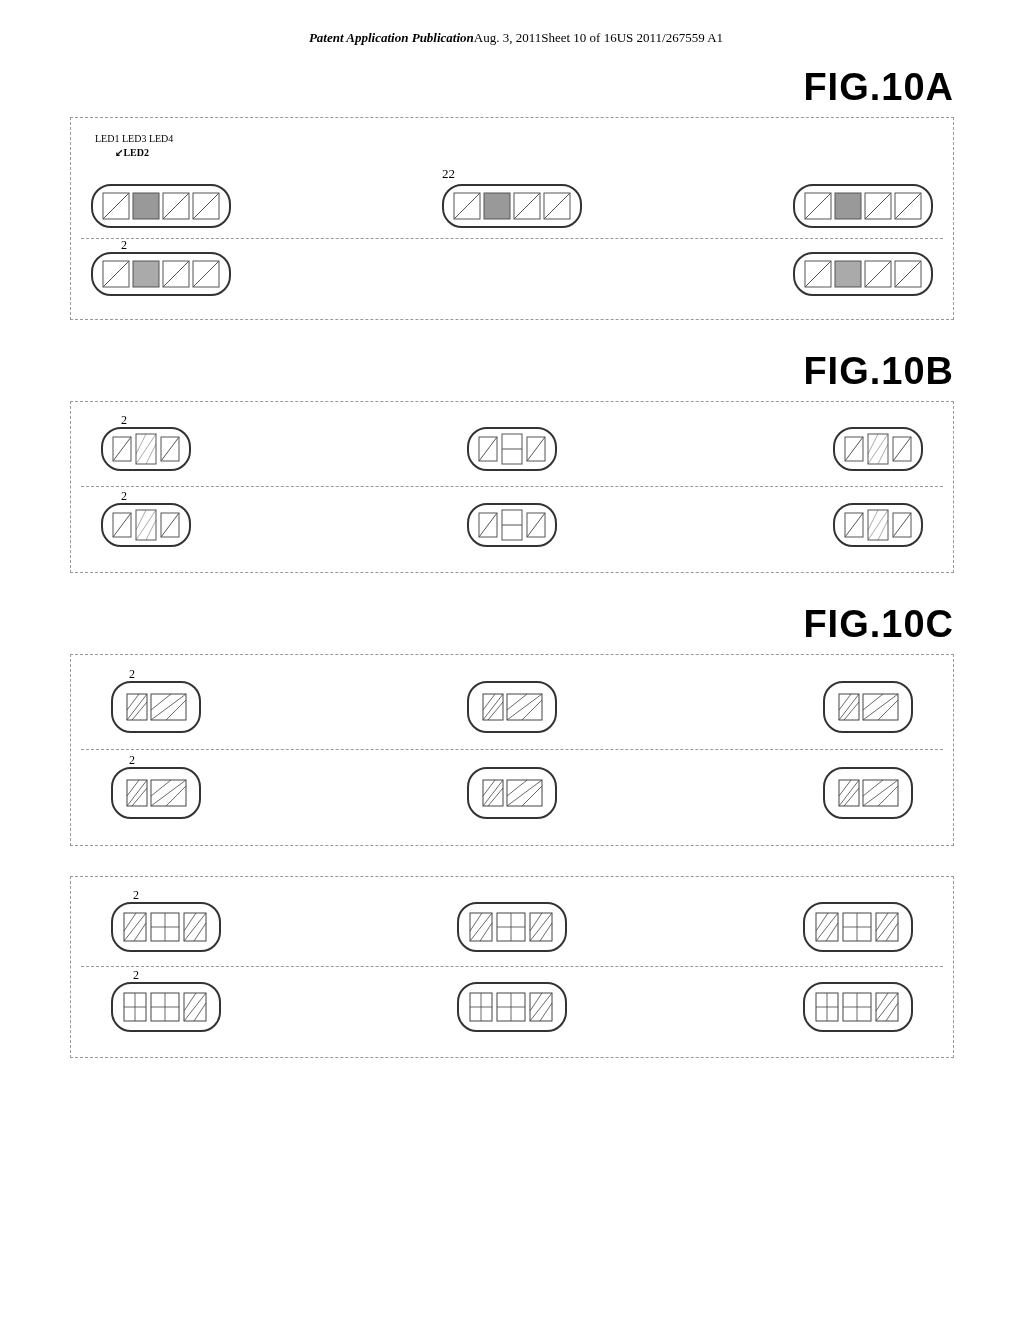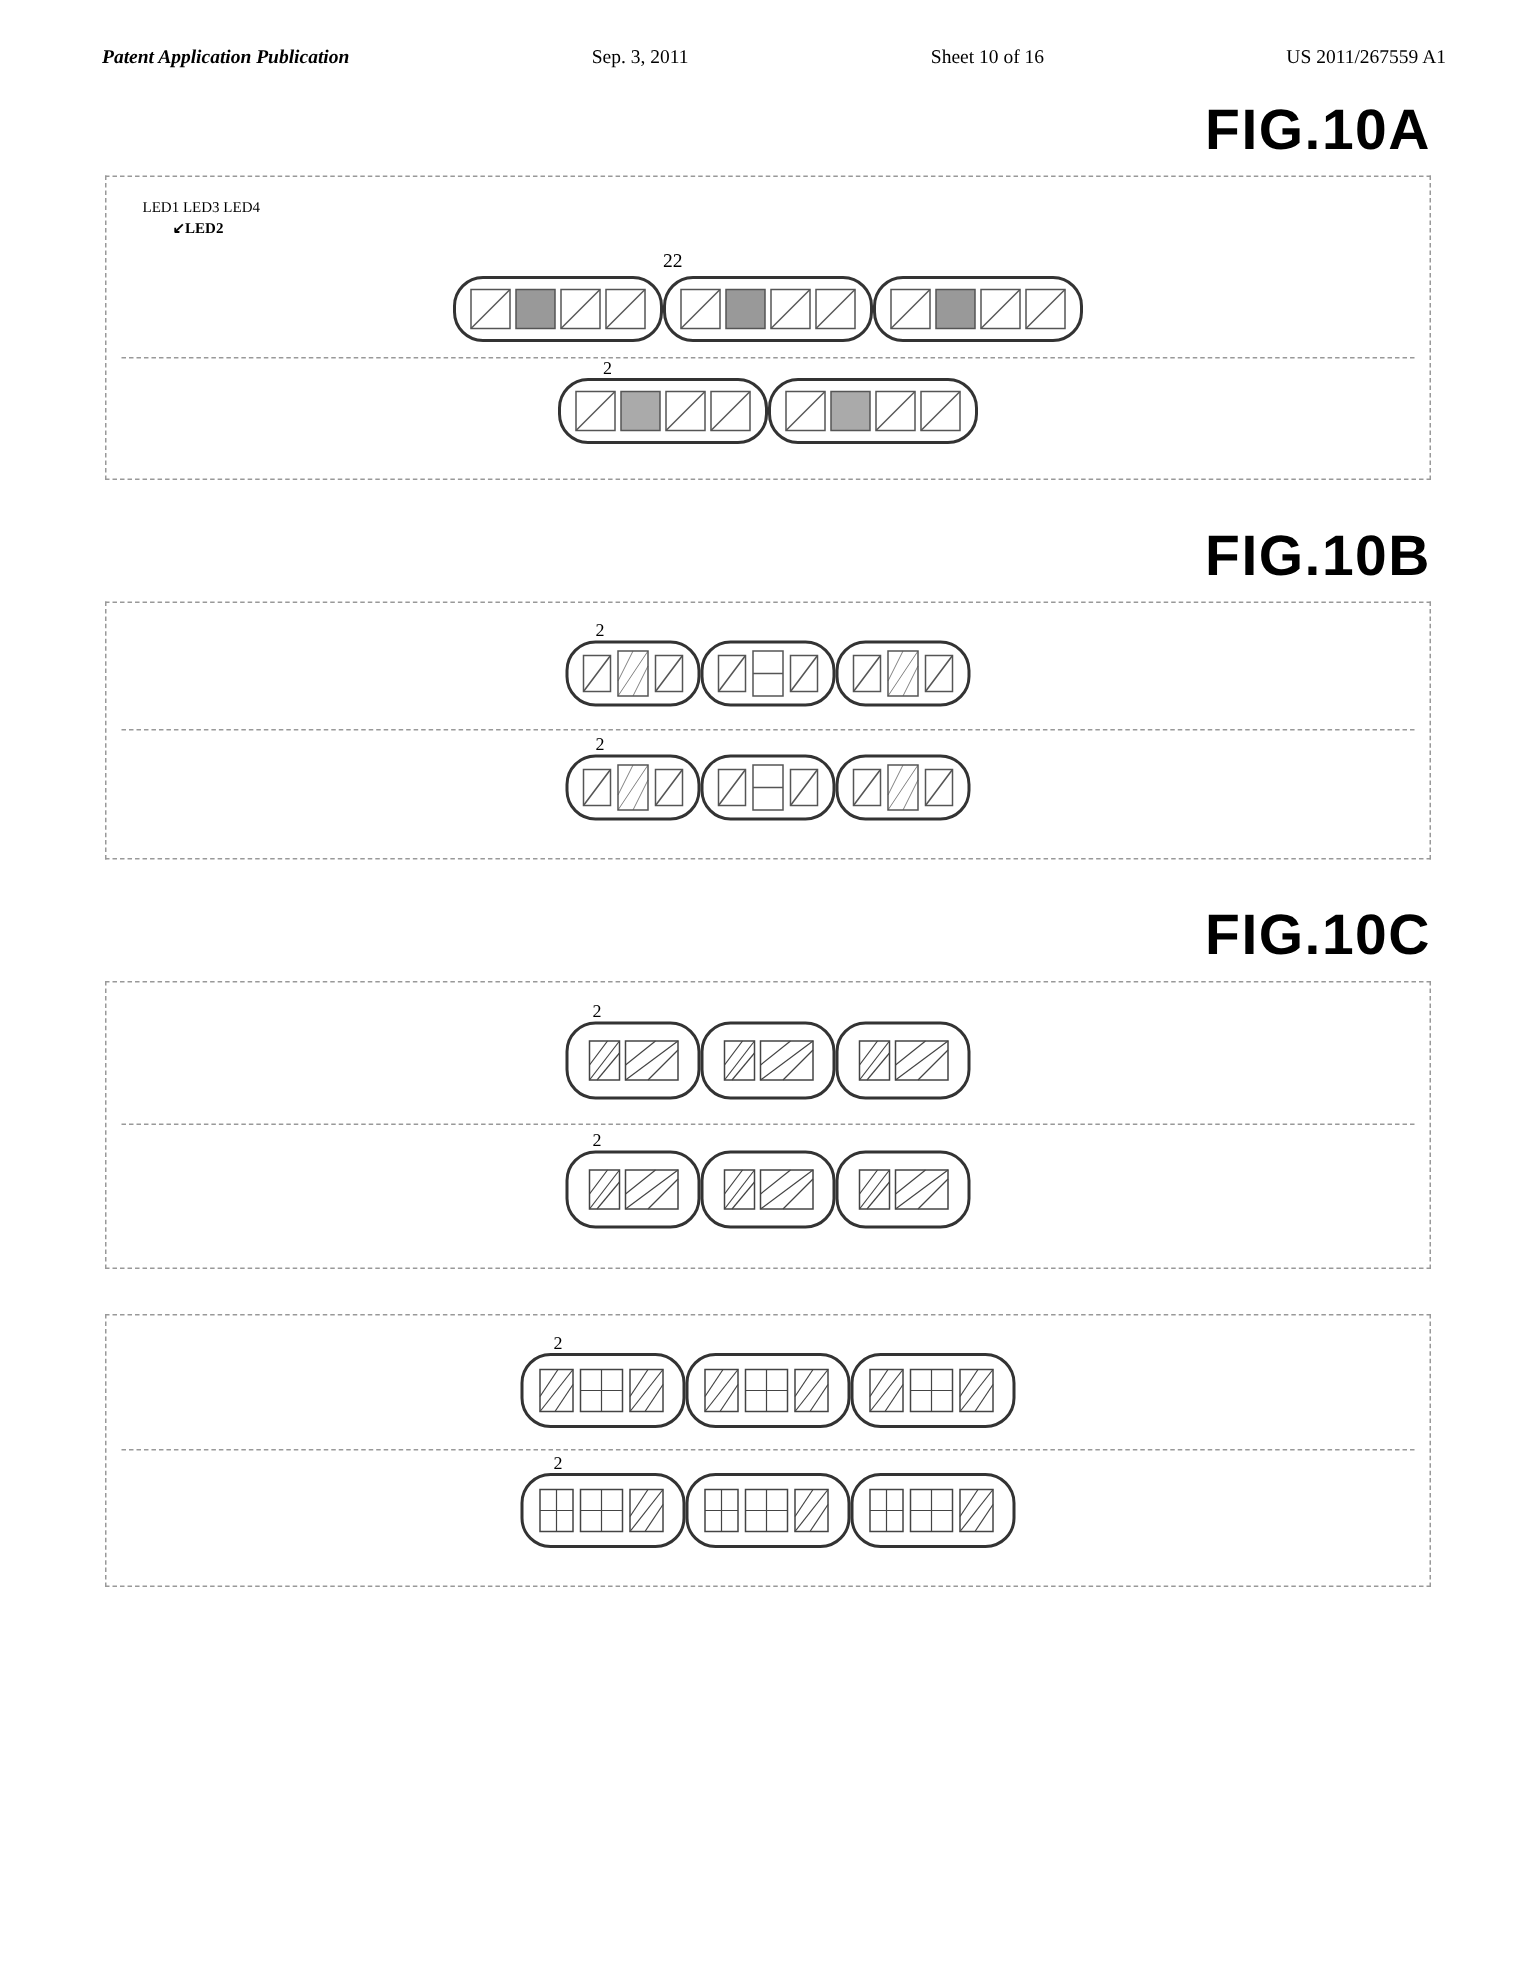--- a/index.html
+++ b/index.html
@@ -7,21 +7,21 @@
       background: #fff;
       font-family: 'Times New Roman', Times, serif;
       width: 1024px;
       min-height: 1320px;
       position: relative;
     }
 
     
     .page-header {
       display: flex;
-      justify-content: space-between;
+      justify-content: center;
       align-items: center;
       padding: 30px 60px 10px 68px;
       font-size: 13px;
     }
     .header-left { font-style: italic; font-weight: bold; font-size: 13px; }
     .header-center { font-size: 13px; }
     .header-right { font-size: 13px; }
 
     
     .main-content {
@@ -46,21 +46,21 @@
     .diagram-container {
       border: 1.5px dashed #999;
       padding: 10px;
       width: 100%;
     }
 
     
     .diagram-row {
       display: flex;
       align-items: center;
-      justify-content: center;
+      justify-content: space-between;
       padding: 8px 10px;
       position: relative;
     }
 
     .diagram-row-top {
       border-bottom: 1.5px dashed #999;
     }
 
     
     .pill {
@@ -95,21 +95,21 @@
     .pill-d {
       width: 110px;
       height: 50px;
     }
   </style>
 </head>
 <body>
 
 <div class="page-header">
   <span class="header-left">Patent Application Publication</span>
-  <span class="header-center">Sep. 3, 2011</span>
+  <span class="header-center">Aug. 3, 2011</span>
   <span class="header-center">Sheet 10 of 16</span>
   <span class="header-right">US 2011/267559 A1</span>
 </div>
 
 <div class="main-content">
 
   <div class="figure-section">
     <div class="figure-title">FIG.10A</div>
     <div class="diagram-container">
 

